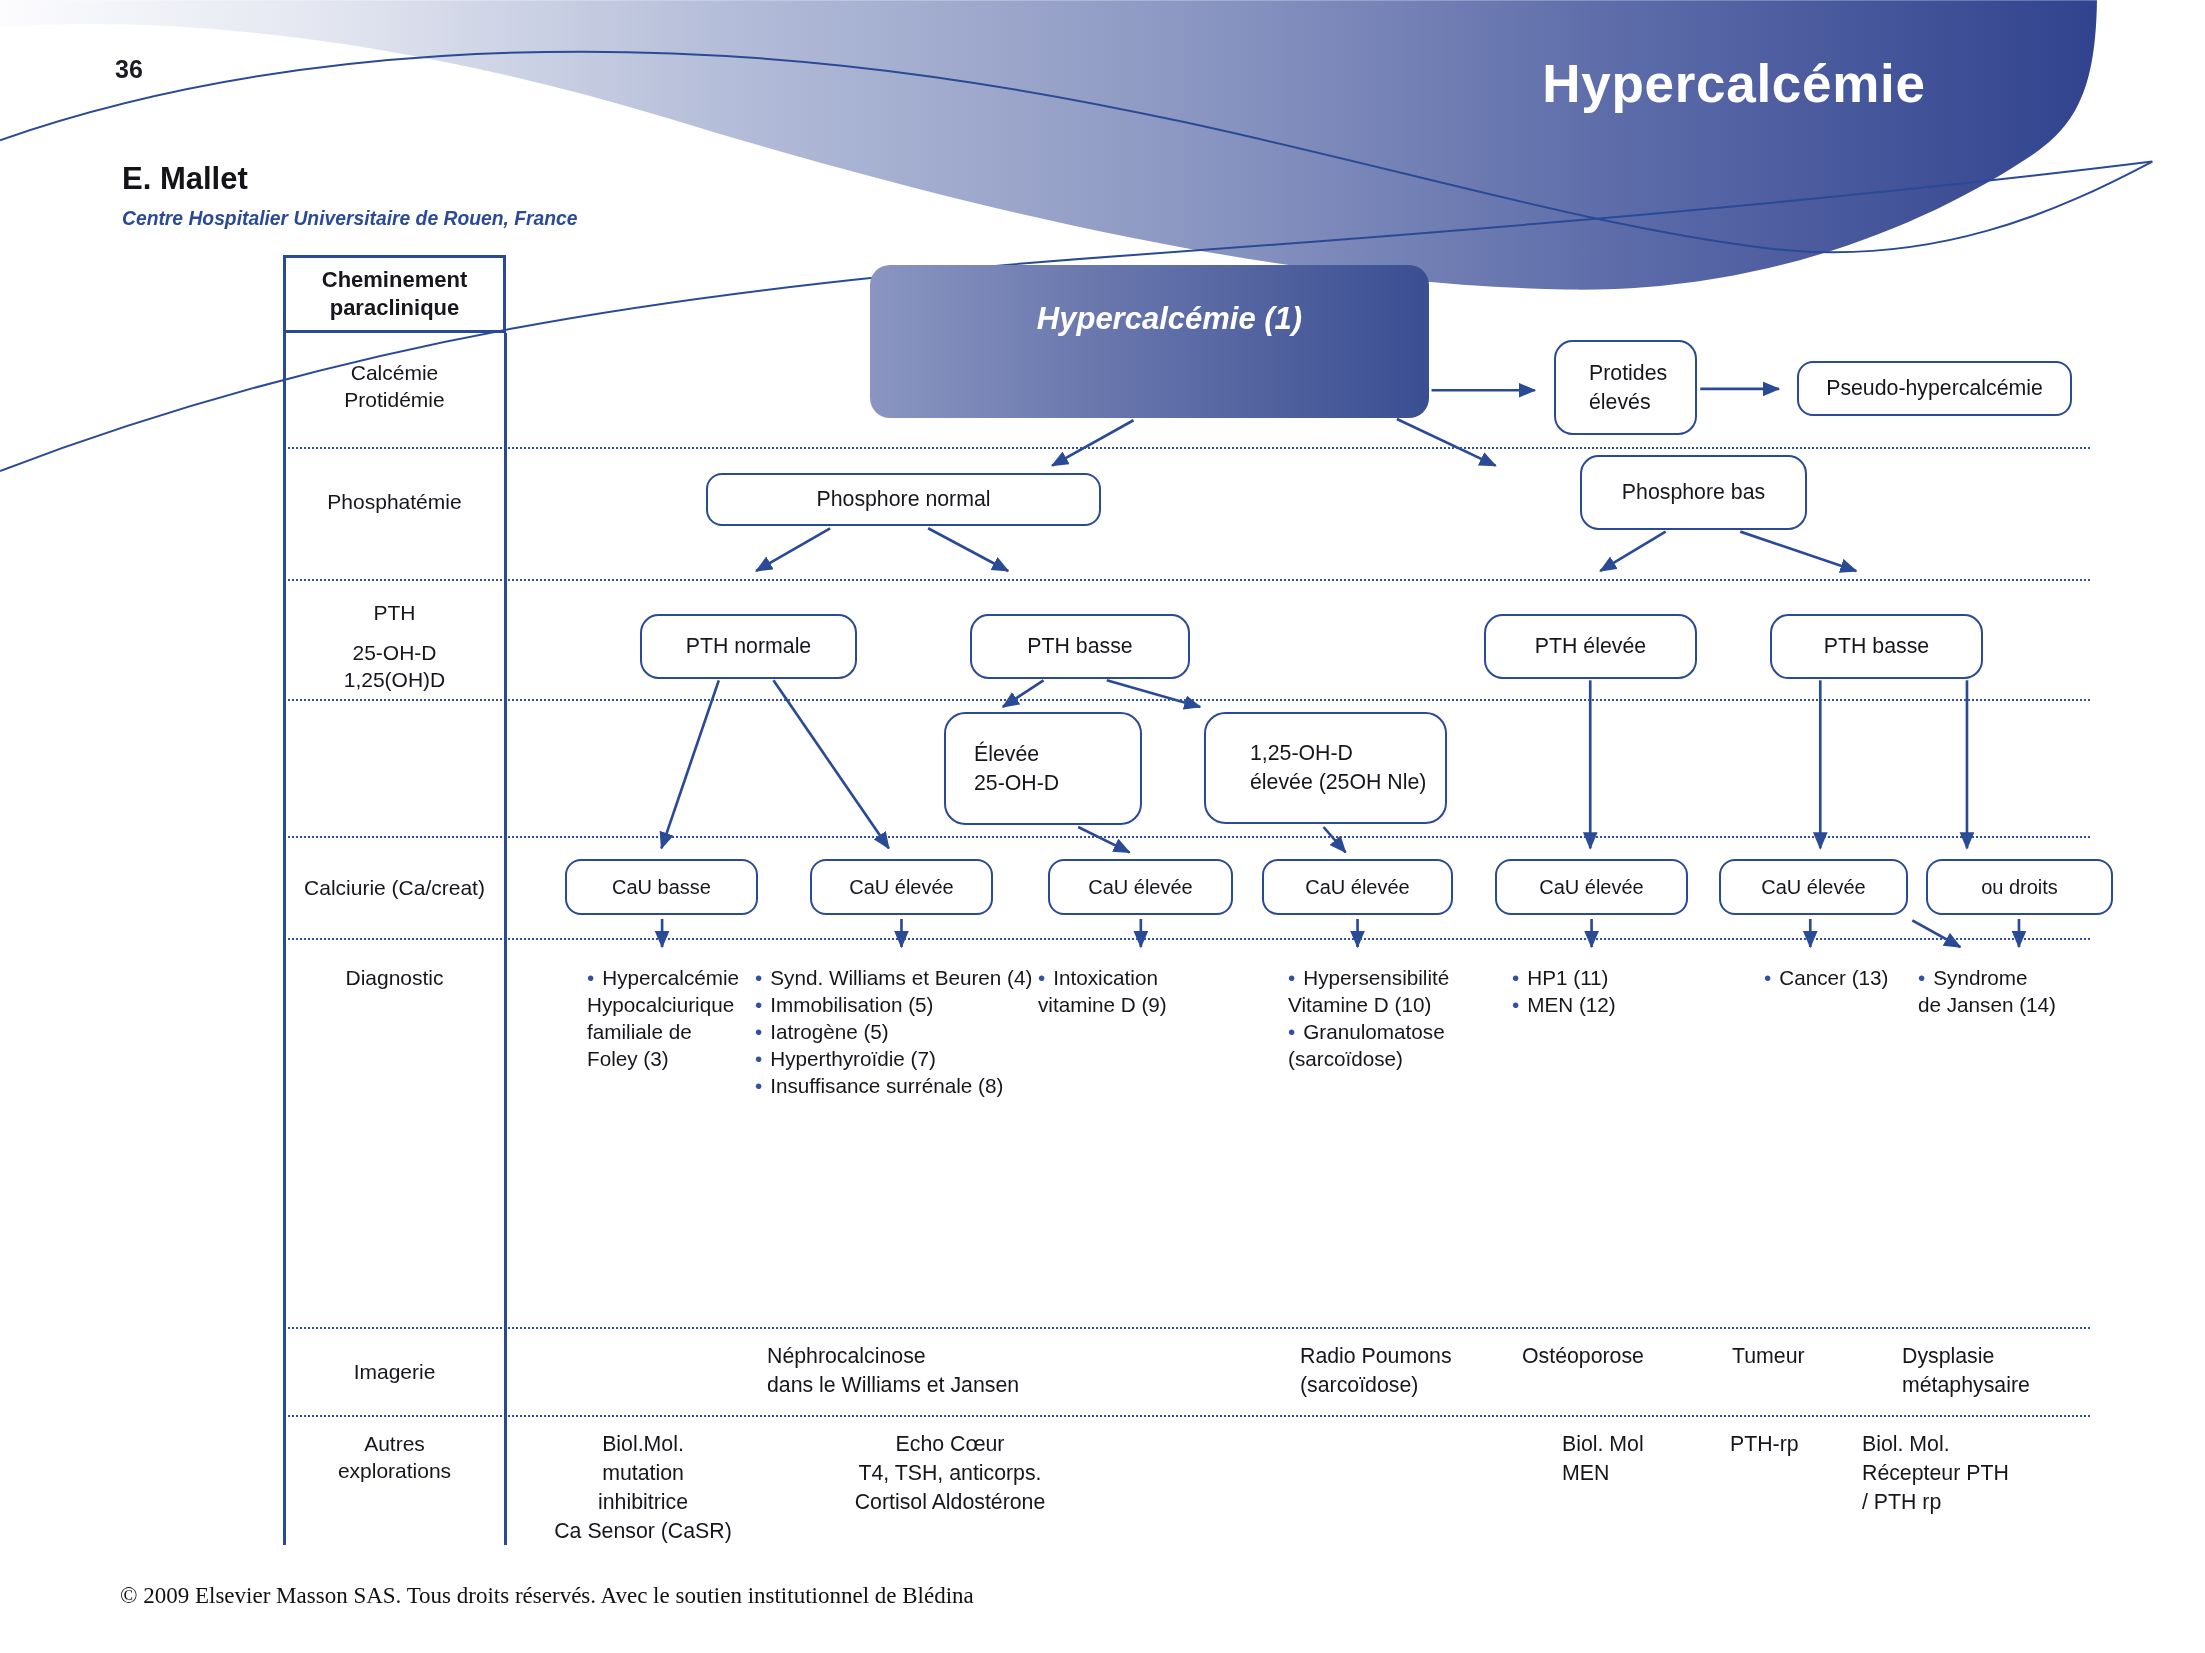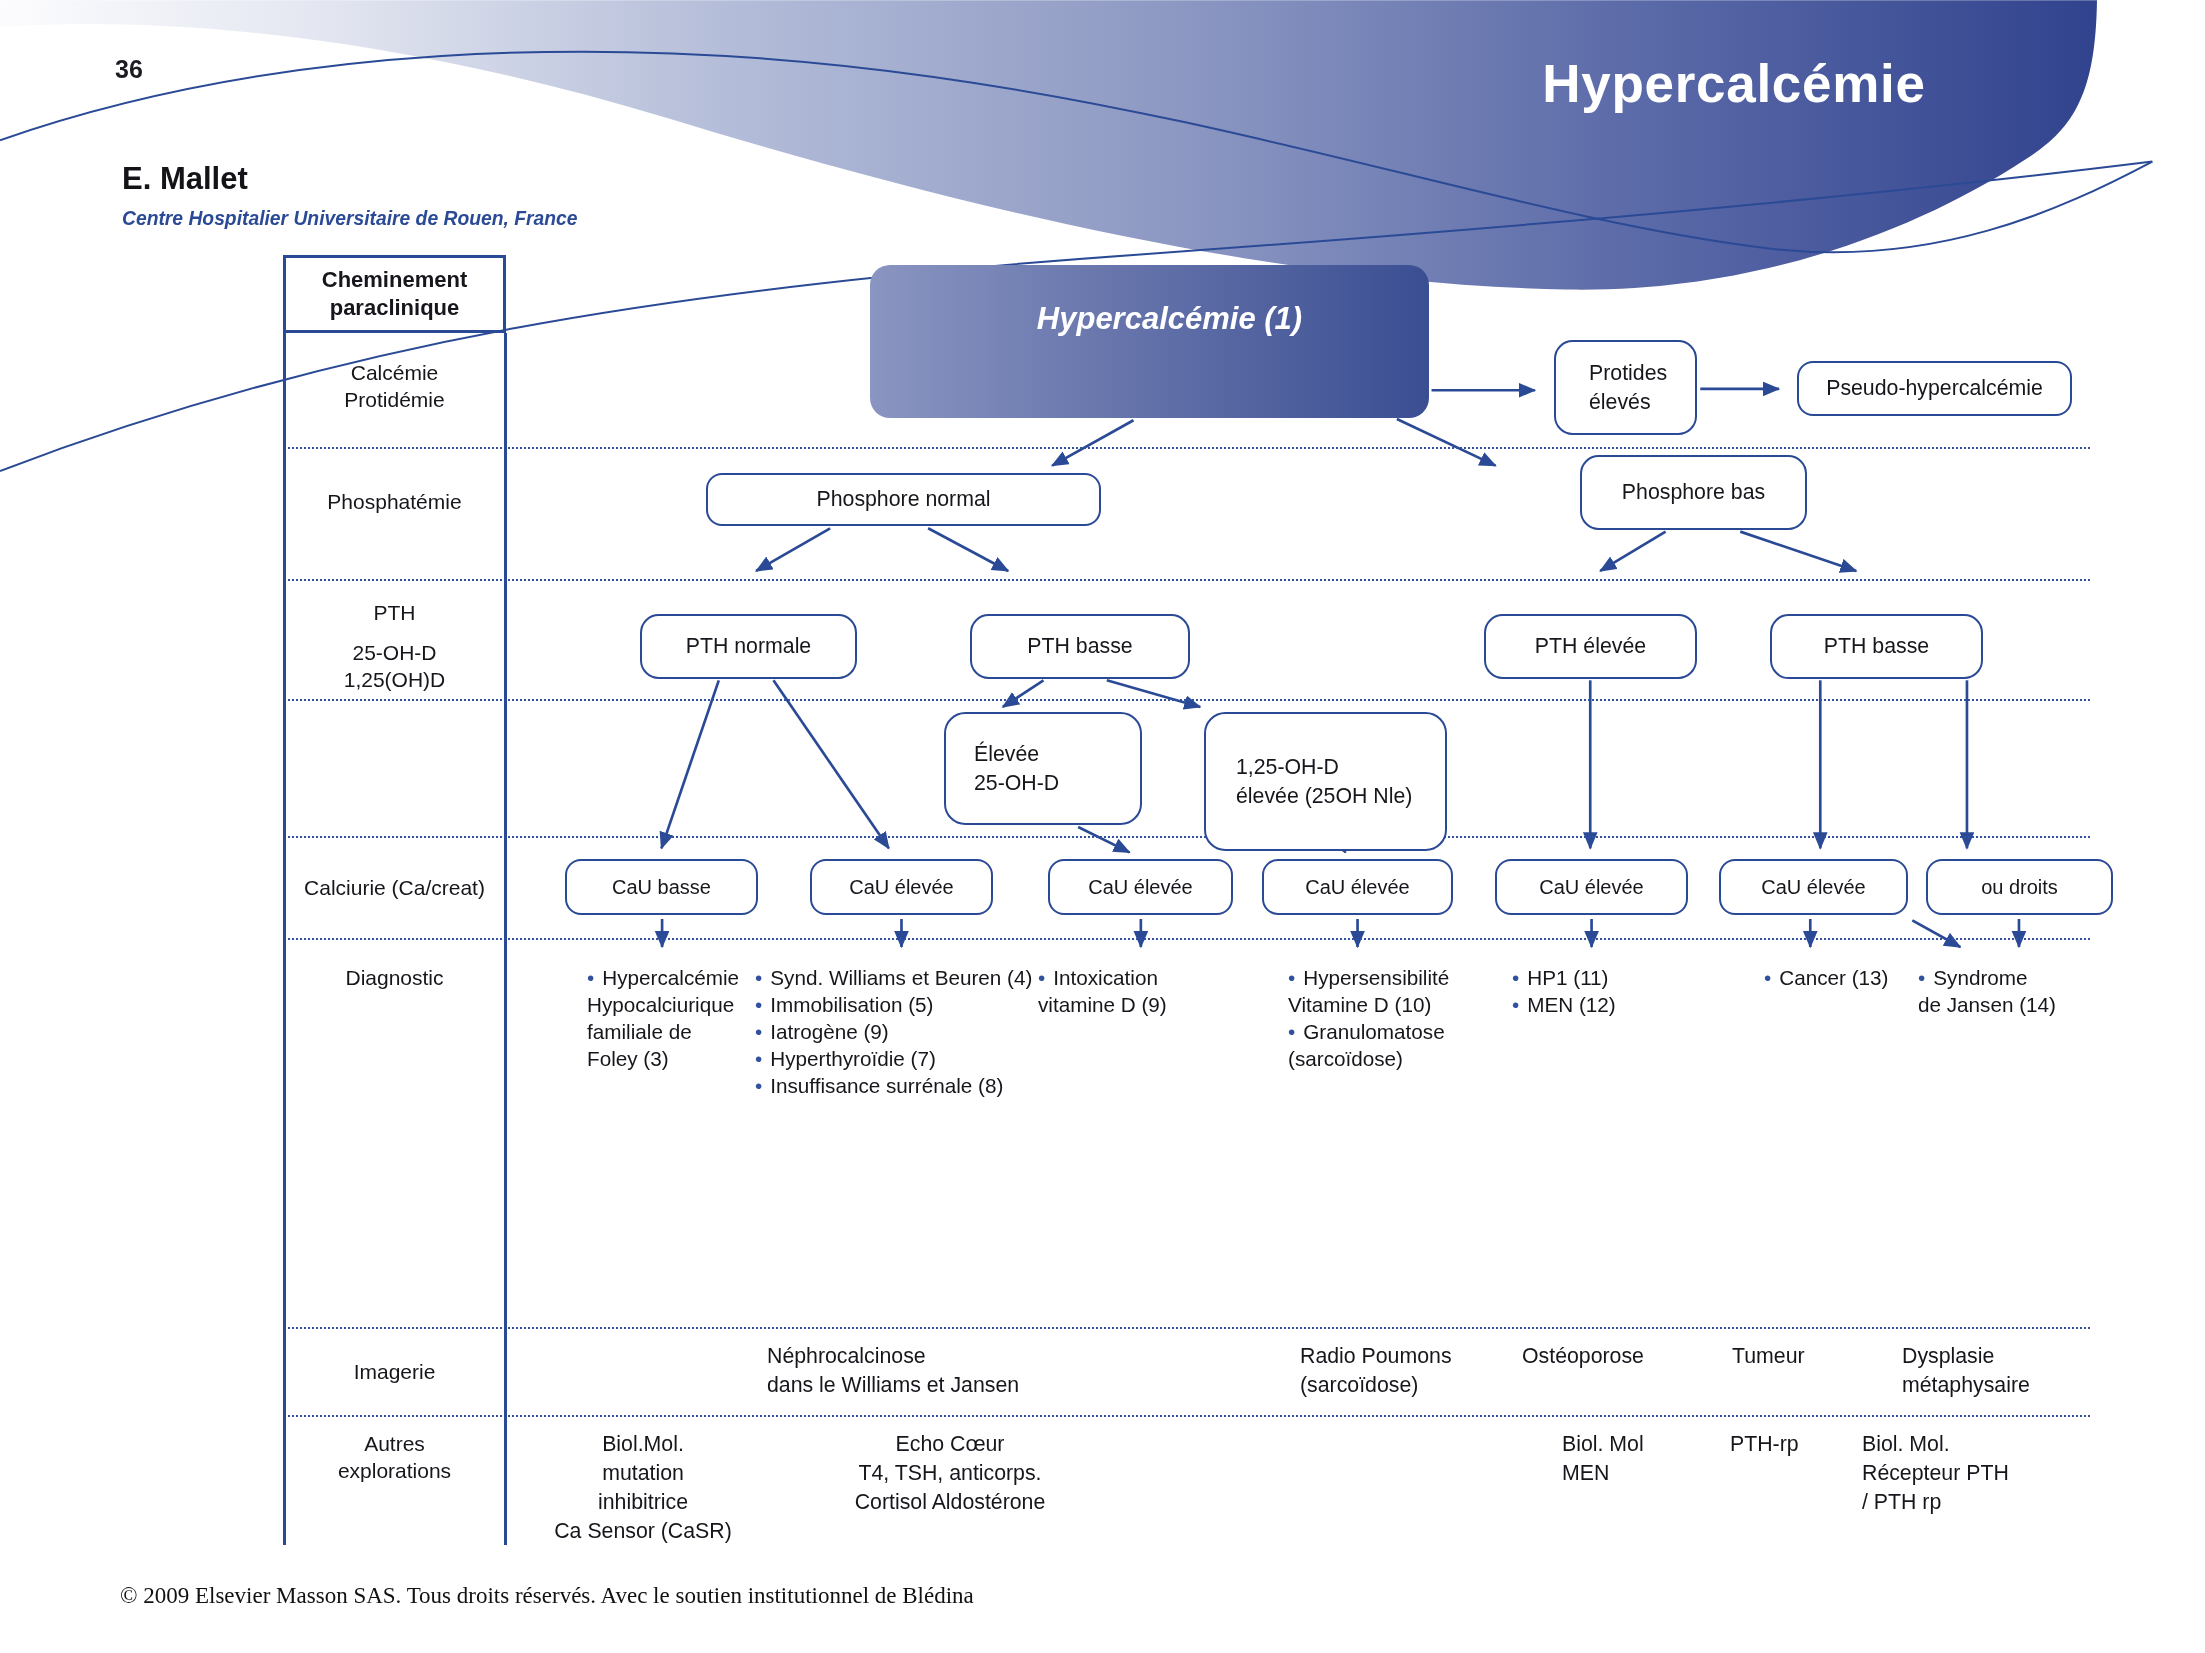--- a/index.html
+++ b/index.html
@@ -132,41 +132,41 @@
 élevés</div>
   <div class="box" style="left:706px;top:473px;width:395px;height:53px">Phosphore normal</div>
   <div class="box" style="left:1797px;top:361px;width:275px;height:55px">Pseudo-hypercalcémie</div>
   <div class="box" style="left:1580px;top:455px;width:227px;height:75px;border-radius:18.7px">Phosphore bas</div>
   <div class="box" style="left:640px;top:614px;width:217px;height:65px;border-radius:18.7px">PTH normale</div>
   <div class="box" style="left:970px;top:614px;width:220px;height:65px;border-radius:18.7px">PTH basse</div>
   <div class="box" style="left:1484px;top:614px;width:213px;height:65px;border-radius:18.7px">PTH élevée</div>
   <div class="box" style="left:1770px;top:614px;width:213px;height:65px;border-radius:18.7px">PTH basse</div>
   <div class="box leftal pretxt" style="left:944px;top:712px;width:198px;height:113px;border-radius:21.3px;padding-left:28px">Élevée
 25-OH-D</div>
-  <div class="box leftal pretxt" style="left:1204px;top:712px;width:243px;height:139px;border-radius:21.3px;padding-left:30px">1,25-OH-D
+  <div class="box leftal pretxt" style="left:1204px;top:712px;width:243px;height:112px;border-radius:21.3px;padding-left:44px">1,25-OH-D
 élevée (25OH Nle)</div>
 
   <div class="box" style="left:565px;top:859px;width:193px;height:56px;font-size:20px">CaU basse</div>
   <div class="box" style="left:810px;top:859px;width:183px;height:56px;font-size:20px">CaU élevée</div>
   <div class="box" style="left:1048px;top:859px;width:185px;height:56px;font-size:20px">CaU élevée</div>
   <div class="box" style="left:1262px;top:859px;width:191px;height:56px;font-size:20px">CaU élevée</div>
   <div class="box" style="left:1495px;top:859px;width:193px;height:56px;font-size:20px">CaU élevée</div>
   <div class="box" style="left:1719px;top:859px;width:189px;height:56px;font-size:20px">CaU élevée</div>
   <div class="box" style="left:1926px;top:859px;width:187px;height:56px;font-size:20px">ou droits</div>
 
   <div class="diag" style="left:587px;top:964px;width:173px">
     <div class="dl"><span class="bu">•</span><span>Hypercalcémie</span></div>
     <div class="dl"><span>Hypocalciurique</span></div>
     <div class="dl"><span>familiale de</span></div>
     <div class="dl"><span>Foley (3)</span></div>
   </div>
   <div class="diag" style="left:755px;top:964px;width:280px">
     <div class="dl"><span class="bu">•</span><span>Synd. Williams et Beuren (4)</span></div>
     <div class="dl"><span class="bu">•</span><span>Immobilisation (5)</span></div>
-    <div class="dl"><span class="bu">•</span><span>Iatrogène (9)</span></div>
+    <div class="dl"><span class="bu">•</span><span>Iatrogène (5)</span></div>
     <div class="dl"><span class="bu">•</span><span>Hyperthyroïdie (7)</span></div>
     <div class="dl"><span class="bu">•</span><span>Insuffisance surrénale (8)</span></div>
   </div>
   <div class="diag" style="left:1038px;top:964px;width:173px">
     <div class="dl"><span class="bu">•</span><span>Intoxication</span></div>
     <div class="dl"><span>vitamine D (9)</span></div>
   </div>
   <div class="diag" style="left:1288px;top:964px;width:200px">
     <div class="dl"><span class="bu">•</span><span>Hypersensibilité</span></div>
     <div class="dl"><span>Vitamine D (10)</span></div>

